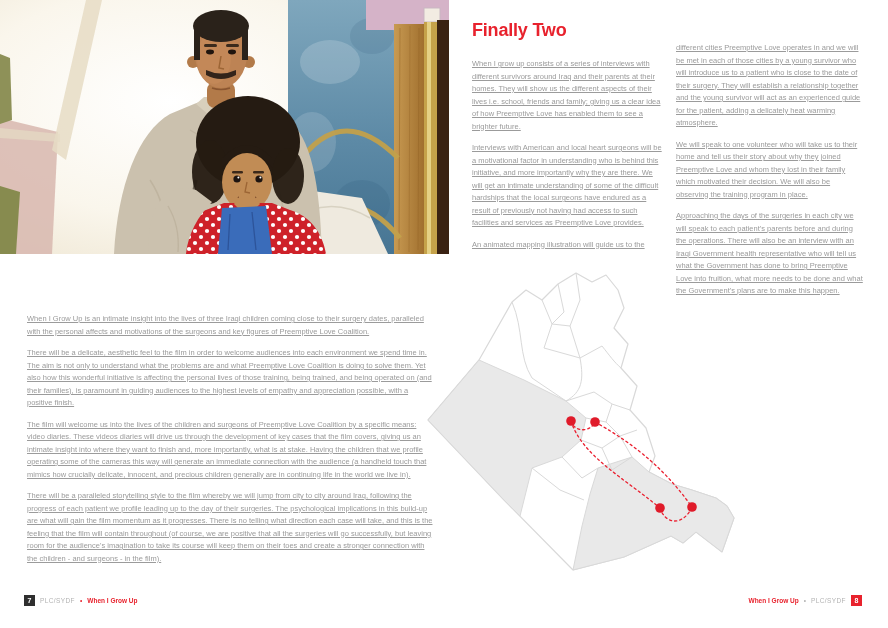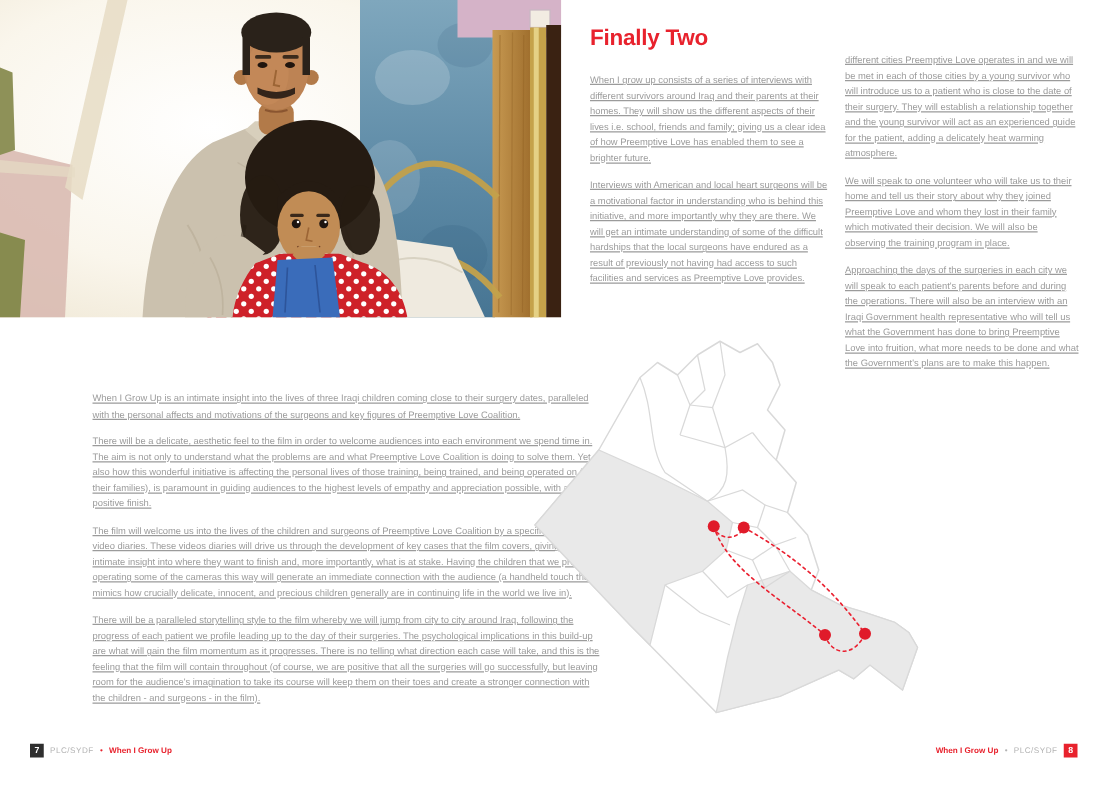--- a/index.html
+++ b/index.html
@@ -8,21 +8,21 @@
     font-family:"Liberation Sans","DejaVu Sans",sans-serif;
   }
   .photo{position:absolute;left:0;top:0;width:449px;height:254px;overflow:hidden;}
   .section-title{
     position:absolute;margin:0;font-size:18px;font-weight:700;color:#e8222d;letter-spacing:-0.2px;
   }
   .title-left{left:27px;top:274px;}
   .title-right{left:472px;top:20px;}
   .body-col{position:absolute;color:#9b9b9b;font-size:7.5px;line-height:12.5px;}
   .body-col p{margin:0 0 9px 0;text-decoration:underline;}
-  .col-left{left:27px;top:313px;width:408px;margin-left:47px;}
+  .col-left{left:27px;top:313px;width:408px;}
   .col-r1{left:472px;top:58px;width:191px;}
   .col-r2{left:676px;top:42px;width:187px;}
   .map{position:absolute;left:424px;top:260px;width:324px;height:322px;}
   .footer{position:absolute;top:595px;display:flex;align-items:center;gap:5px;}
   .footer-left{left:24px;}
   .footer-right{right:26px;}
   .page-badge{
     width:11px;height:11px;display:flex;align-items:center;justify-content:center;
     color:#fff;font-size:7px;font-weight:700;flex:0 0 auto;
   }
@@ -201,20 +201,21 @@
       <circle cx="171" cy="162" r="4.8"></circle>
       <circle cx="236" cy="248" r="4.8"></circle>
       <circle cx="268" cy="247" r="4.8"></circle>
     </g>
   </svg>
 
   <h1 class="section-title title-right">Finally Two</h1>
   <div class="body-col col-r1">
     <p>When I grow up consists of a series of interviews with different survivors around Iraq and their parents at their homes. They will show us the different aspects of their lives i.e. school, friends and family; giving us a clear idea of how Preemptive Love has enabled them to see a brighter future.</p>
     <p>Interviews with American and local heart surgeons will be a motivational factor in understanding who is behind this initiative, and more importantly why they are there. We will get an intimate understanding of some of the difficult hardships that the local surgeons have endured as a result of previously not having had access to such facilities and services as Preemptive Love provides.</p>
+    <p>An animated mapping illustration will guide us to the</p>
   </div>
   <div class="body-col col-r2">
     <p>different cities Preemptive Love operates in and we will be met in each of those cities by a young survivor who will introduce us to a patient who is close to the date of their surgery. They will establish a relationship together and the young survivor will act as an experienced guide for the patient, adding a delicately heat warming atmosphere.</p>
     <p>We will speak to one volunteer who will take us to their home and tell us their story about why they joined Preemptive Love and whom they lost in their family which motivated their decision. We will also be observing the training program in place.</p>
     <p>Approaching the days of the surgeries in each city we will speak to each patient's parents before and during the operations. There will also be an interview with an Iraqi Government health representative who will tell us what the Government has done to bring Preemptive Love into fruition, what more needs to be done and what the Government's plans are to make this happen.</p>
   </div>
 
   <div class="footer footer-left">
     <span class="page-badge badge-dark">7</span>
     <span class="brand-label">PLC/SYDF</span>

